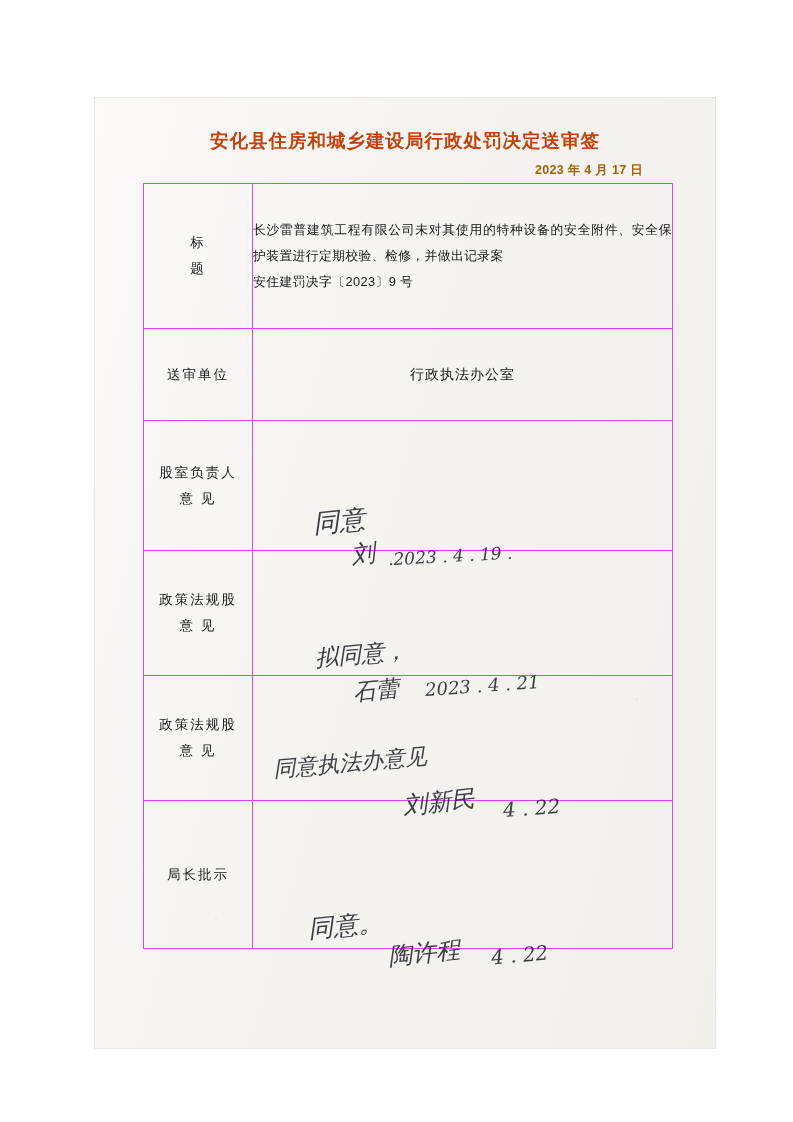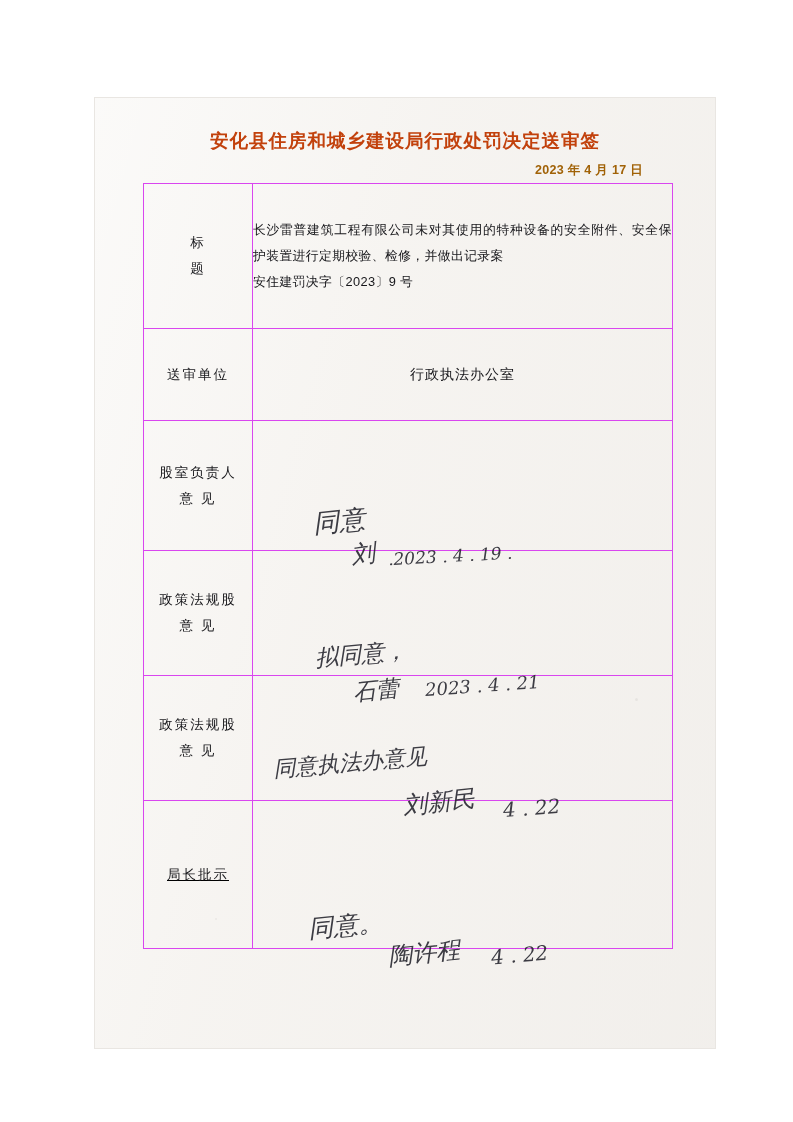--- a/index.html
+++ b/index.html
@@ -112,21 +112,21 @@
   .hand.ink { color: #23232c; }
 
   .sig-wrap { position: relative; height: 100%; width: 100%; }
 
   
   .r-title { height: 145px; }
   .r-unit  { height: 92px; }
   .r-head  { height: 130px; }
   .r-policy{ height: 125px; }
   .r-leader{ height: 125px; }
-  .r-chief { height: 148px; text-decoration: underline; }
+  .r-chief { height: 148px; }
 
   
   .speck {
     position: absolute;
     background: rgba(0,0,0,0.05);
     border-radius: 50%;
   }
 </style>
 </head>
 <body>

